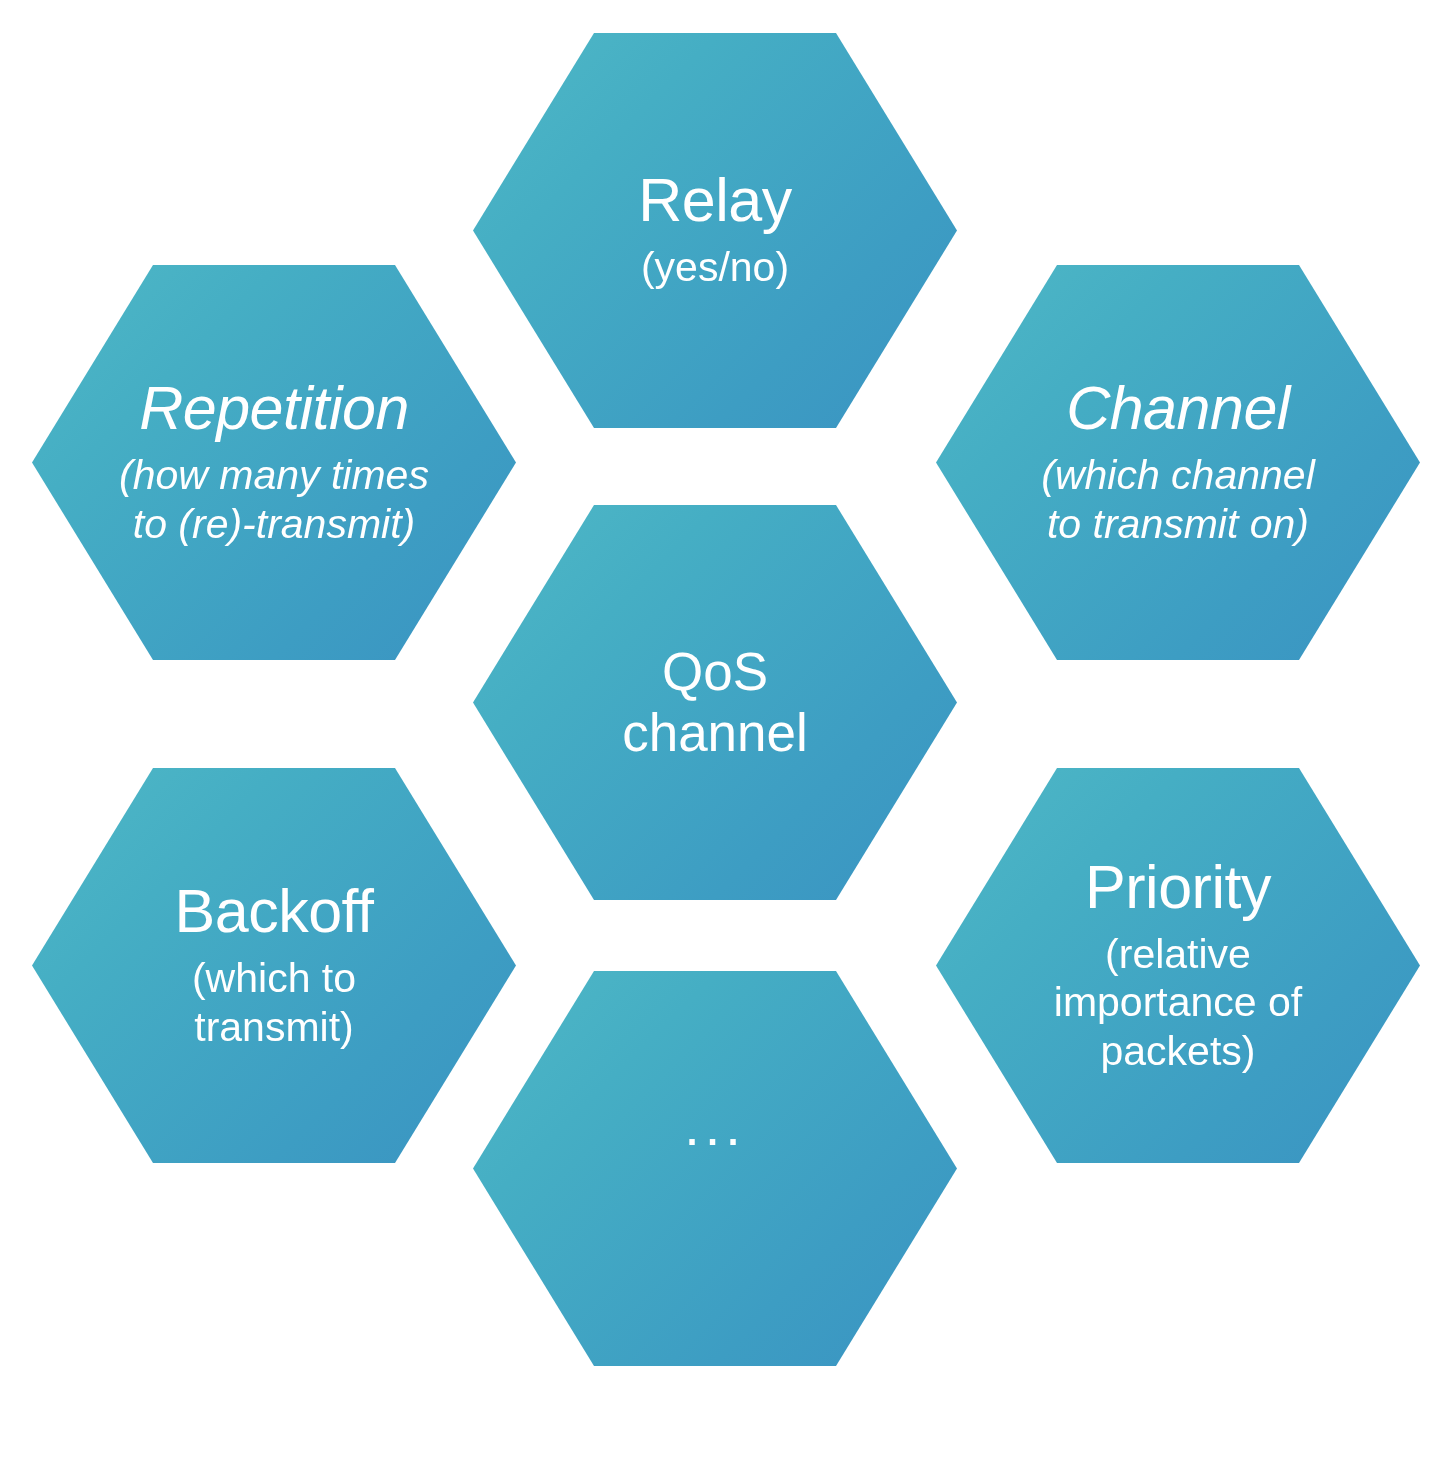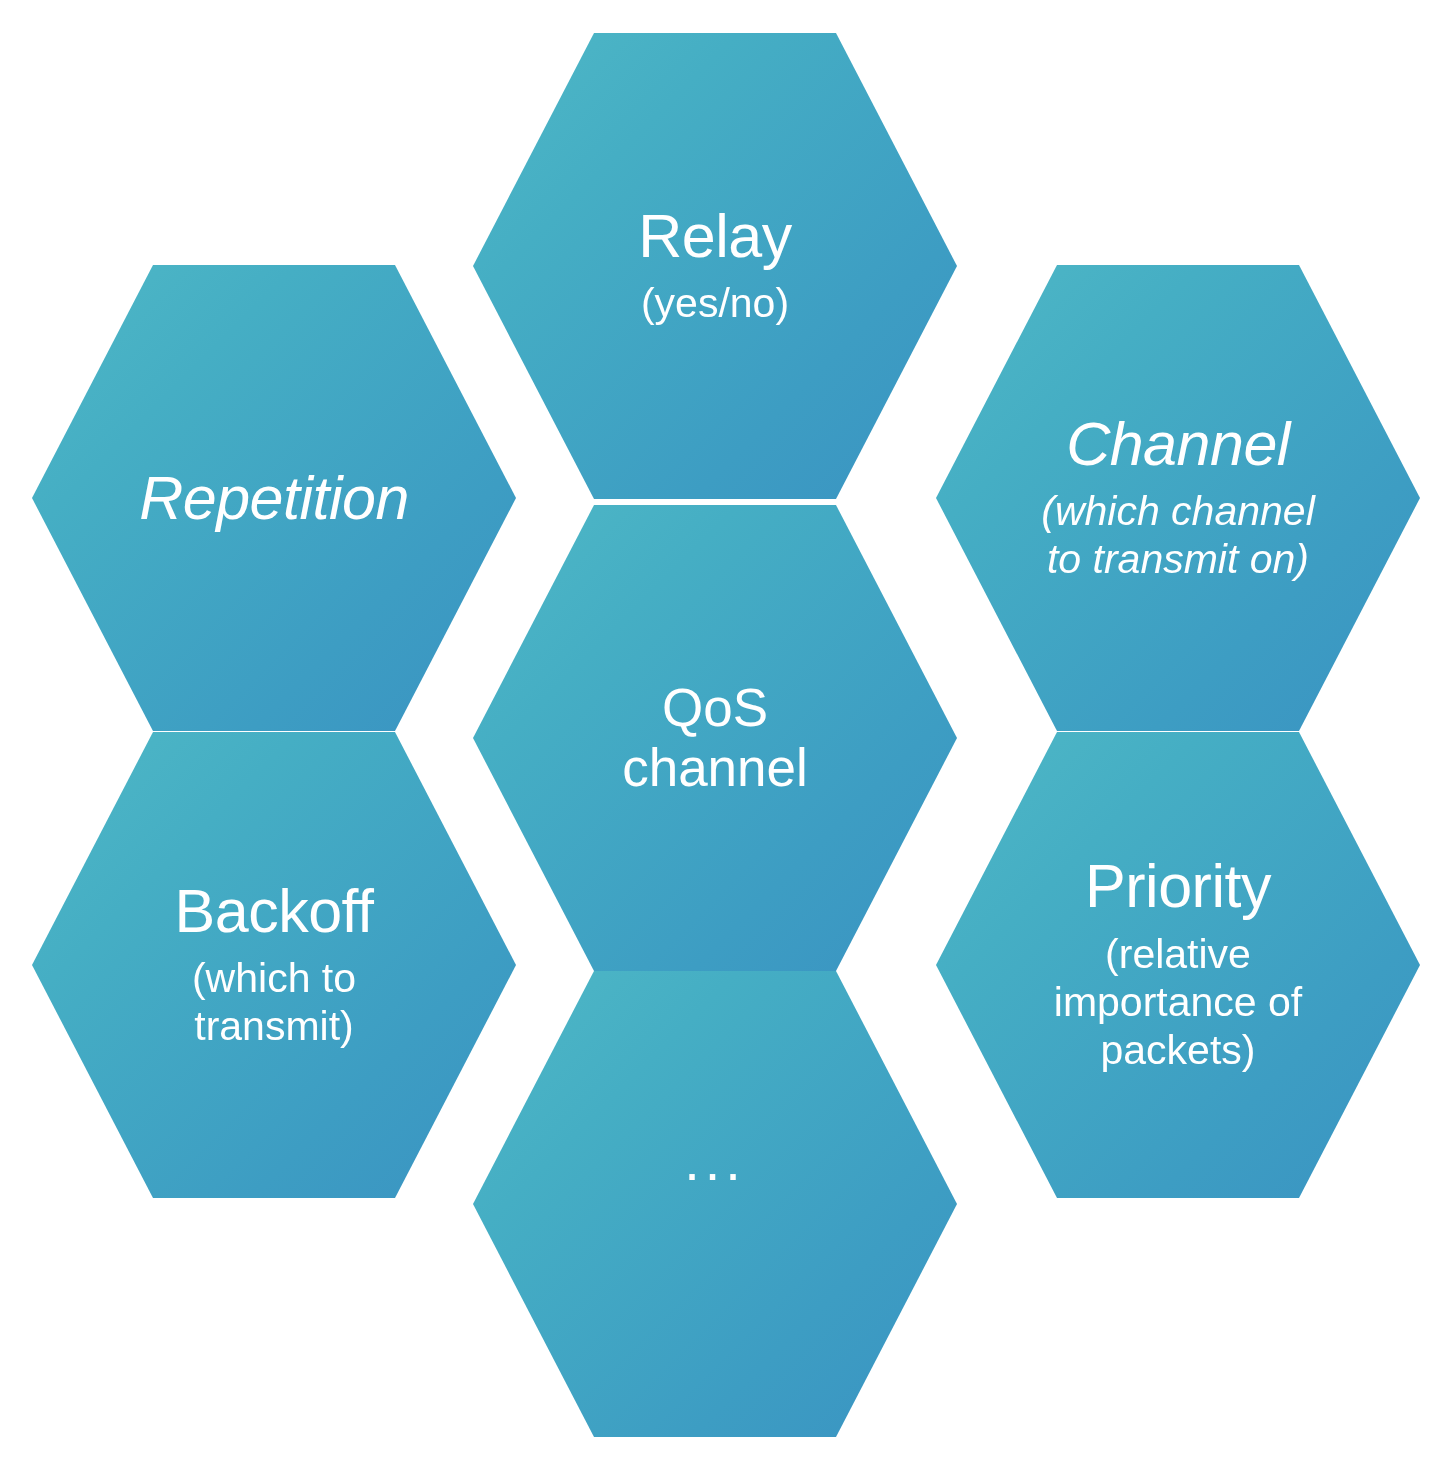--- a/index.html
+++ b/index.html
@@ -17,40 +17,40 @@
   #diagram {
     position: relative;
     width: 1449px;
     height: 1471px;
     background: #ffffff;
   }
 
   .hex {
     position: absolute;
     width: 484px;
-    height: 466px;
+    height: 395px;
     -webkit-clip-path: polygon(25% 0%, 75% 0%, 100% 50%, 75% 100%, 25% 100%, 0% 50%);
     clip-path: polygon(25% 0%, 75% 0%, 100% 50%, 75% 100%, 25% 100%, 0% 50%);
     background: linear-gradient(135deg, #4fb8c6 0%, #45aec4 28%, #3d9dc3 72%, #3a93c2 100%);
     display: flex;
     flex-direction: column;
     align-items: center;
     justify-content: center;
     box-sizing: border-box;
     padding: 0 84px;
     text-align: center;
   }
 
   
   .hex.col-left   { left: 32px; }
   .hex.col-mid    { left: 473px; }
   .hex.col-right  { left: 936px; }
 
   .hex.row-top      { top: 265px; font-style: italic; }
-  .hex.row-bottom   { top: 732px; }
+  .hex.row-bottom   { top: 768px; }
   .hex.mid-top      { top: 33px; }
   .hex.mid-center   { top: 505px; }
   .hex.mid-bottom   { top: 971px; }
 
   .hex-inner {
     display: flex;
     flex-direction: column;
     align-items: center;
     justify-content: center;
     width: 100%;
@@ -96,20 +96,21 @@
   .z-mid  { z-index: 2; }
 </style>
 </head>
 <body>
 
 <div id="diagram">
 
   <div class="hex col-left row-top z-side">
     <div class="hex-inner">
       <div class="hex-title">Repetition</div>
+      <div class="hex-desc">(how many times to (re)-transmit)</div>
     </div>
   </div>
 
   <div class="hex col-left row-bottom z-side">
     <div class="hex-inner">
       <div class="hex-title">Backoff</div>
       <div class="hex-desc">(which to transmit)</div>
     </div>
   </div>
 

